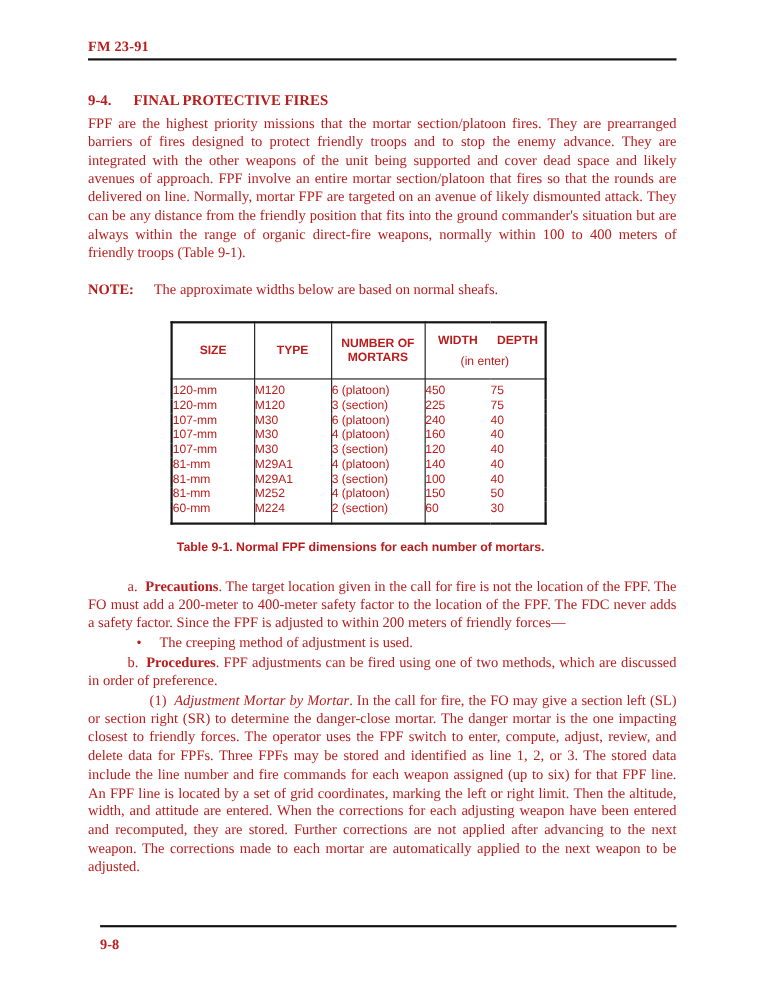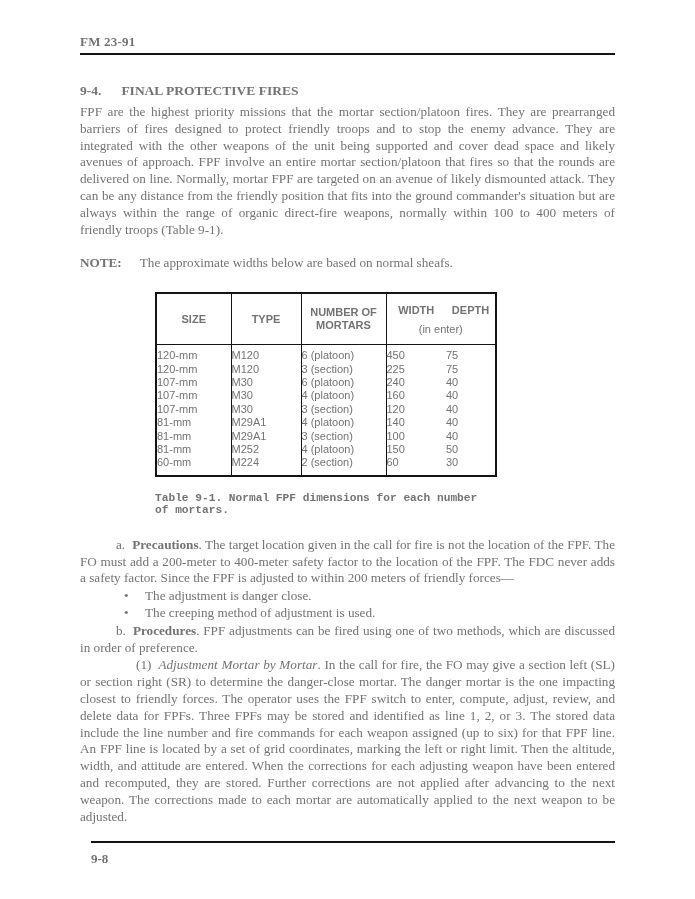--- a/index.html
+++ b/index.html
@@ -3,21 +3,21 @@
 <meta charset="utf-8">
 <style>
   * { margin: 0; padding: 0; box-sizing: border-box; }
   html, body { background: #ffffff; }
   .page {
     width: 695px;
     height: 899px;
     background: #ffffff;
     position: relative;
     font-family: "Liberation Serif", serif;
-    color: #737373;
+    color: #b91c1c;
     overflow: hidden;
   }
   .content { padding: 0 80px; }
 
   
   .running-head {
     padding-top: 34px;
     font-weight: 700;
     font-size: 13px;
     letter-spacing: 0.2px;
@@ -83,22 +83,22 @@
     line-height: 13.4px;
     font-weight: 400;
   }
   tbody td.col-0, tbody td.col-1, tbody td.col-2 { border-right: 1.5px solid #141414; }
   tbody tr:first-child td { padding-top: 4px; }
   tbody tr:last-child td  { padding-bottom: 5px; margin-top: 44px; }
 
   .caption {
     margin-top: 15px;
     width: 340px;
-    text-align: left;
-    font-family: Liberation Mono, monospace;
+    text-align: right;
+    font-family: Liberation Sans, sans-serif;
     font-weight: 700;
     font-size: 11.2px;
   }
 
   
   .para-a { margin-top: 21px; text-indent: 36px; }
   .para-b { margin-top: 1px;  text-indent: 36px; }
   .para-1 { margin-top: 1px;  text-indent: 56px; }
   .term        { font-weight: 700; }
   .term-italic { font-style: italic; }
@@ -231,21 +231,20 @@
               <td class="col-4">30</td>
             </tr>
           </tbody>
       </table>
       <p class="caption">Table 9-1. Normal FPF dimensions for each number of mortars.</p>
     </div>
 
     <p class="para para-a"><span class="p-label">a.</span><span class="term">Precautions</span><span>.  The target location given in the call for fire is not the location of the FPF. The FO must add a 200-meter to 400-meter safety factor to the location of the FPF. The FDC never adds a safety factor.  Since the FPF is adjusted to within 200 meters of friendly forces—</span></p>
 
     <ul class="bullets">
-      <li>The adjustment is danger close.</li>
       <li>The creeping method of adjustment is used.</li>
     </ul>
 
     <p class="para para-b"><span class="p-label">b.</span><span class="term">Procedures</span><span>.  FPF adjustments can be fired using one of two methods, which are discussed in order of preference.</span></p>
 
     <p class="para para-1"><span class="p-label">(1)</span><span class="term-italic">Adjustment Mortar by Mortar</span><span>. In the call for fire, the FO may give a section left (SL) or section right (SR) to determine the danger-close mortar. The danger mortar is the one impacting closest to friendly forces. The operator uses the FPF switch to enter, compute, adjust, review, and delete data for FPFs. Three FPFs may be stored and identified as line 1, 2, or 3. The stored data include the line number and fire commands for each weapon assigned (up to six) for that FPF line. An FPF line is located by a set of grid coordinates, marking the left or right limit. Then the altitude, width, and attitude are entered.  When the corrections for each adjusting weapon have been entered and recomputed, they are stored.  Further corrections are not applied after advancing to the next weapon. The corrections made to each mortar are automatically applied to the next weapon to be adjusted.</span></p>
 
   </div>
 
   <div class="footer">

